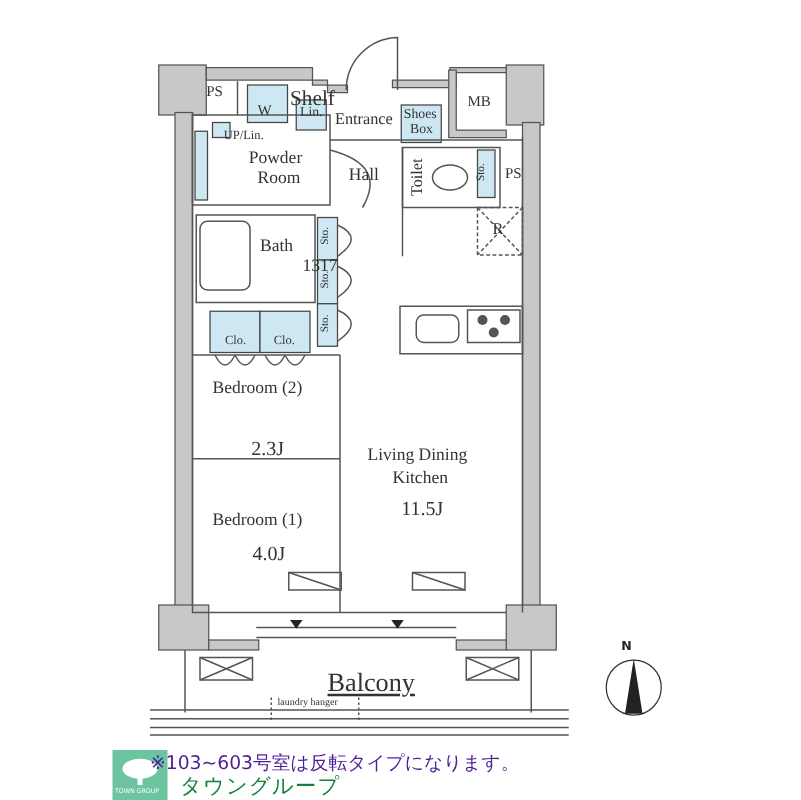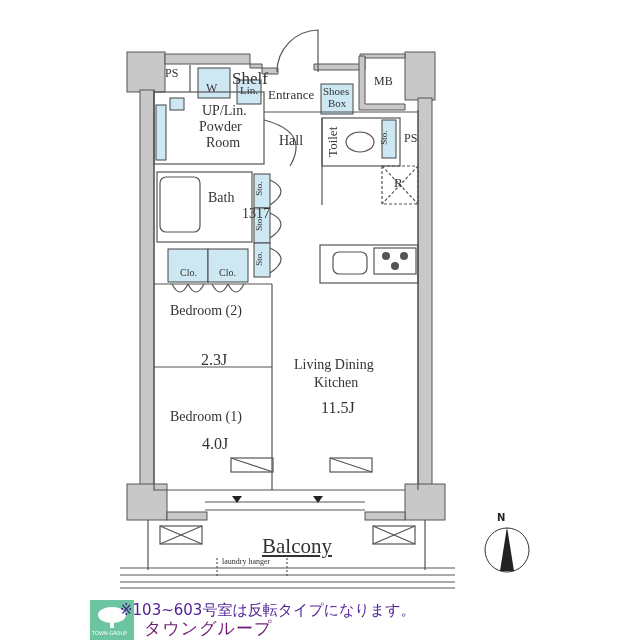--- a/index.html
+++ b/index.html
@@ -1,21 +1,21 @@
 <!DOCTYPE html>
 <html><head>
 <meta charset="utf-8">
 <style>
   html,body{margin:0;padding:0;background:#ffffff;}
   body{width:641px;height:640px;position:relative;overflow:hidden;font-family:"Liberation Serif","DejaVu Serif",serif;color:#333;}
   svg{position:absolute;left:0;top:0;}
   .lbl{position:absolute;font-family:"Liberation Serif","DejaVu Serif",serif;color:#333;text-align:center;line-height:1.05;white-space:nowrap;}
   .note{position:absolute;left:120px;top:601px;font-family:"DejaVu Sans","Liberation Sans",sans-serif;font-size:15px;color:#4c1d95;letter-spacing:0px;white-space:nowrap;}
   .logo-box{position:absolute;left:90px;top:600px;width:44px;height:40px;background:#6cc4a0;}
-  .logo-text{position:absolute;left:144px;top:617px;font-family:"DejaVu Sans","Liberation Sans",sans-serif;font-size:17px;color:#701a75;white-space:nowrap;letter-spacing:1px;}
+  .logo-text{position:absolute;left:144px;top:617px;font-family:"DejaVu Sans","Liberation Sans",sans-serif;font-size:17px;color:#15803d;white-space:nowrap;letter-spacing:1px;}
   .logo-small{position:absolute;left:92px;top:630px;font-family:"DejaVu Sans","Liberation Sans",sans-serif;font-size:5px;color:#fff;}
   .north{position:absolute;left:497px;top:512px;font-family:"DejaVu Sans","Liberation Sans",sans-serif;font-size:10px;font-weight:bold;color:#222;}
 </style>
 </head>
 <body>
 
 <svg width="641" height="640" viewBox="0 0 641 640">
 
   <g fill="#c8c8c8" stroke="#555" stroke-width="1">
 
@@ -134,21 +134,21 @@
 </svg>
 
 <div class="lbl" style="left:165px;top:67px;font-size:12px;">PS</div>
 <div class="lbl" style="left:188px;top:70px;font-size:17px;margin-left:44px;">Shelf</div>
 <div class="lbl" style="left:206px;top:82px;font-size:12px;">W</div>
 <div class="lbl" style="left:240px;top:85px;font-size:11px;">Lin.</div>
 <div class="lbl" style="left:268px;top:88px;font-size:13px;">Entrance</div>
 <div class="lbl" style="left:323px;top:86px;font-size:11px;">Shoes</div>
 <div class="lbl" style="left:328px;top:98px;font-size:11px;">Box</div>
 <div class="lbl" style="left:374px;top:75px;font-size:12px;">MB</div>
-<div class="lbl" style="left:202px;top:104px;font-size:14px;">UP/Lin.</div>
+<div class="lbl" style="left:179px;top:104px;font-size:10px;">UP/Lin.</div>
 <div class="lbl" style="left:199px;top:120px;font-size:14px;">Powder</div>
 <div class="lbl" style="left:206px;top:136px;font-size:14px;">Room</div>
 <div class="lbl" style="left:279px;top:134px;font-size:14px;">Hall</div>
 <div class="lbl" style="left:318px;top:135px;font-size:13px;transform:rotate(-90deg);">Toilet</div>
 <div class="lbl" style="left:378px;top:133px;font-size:9px;transform:rotate(-90deg);">Sto.</div>
 <div class="lbl" style="left:404px;top:132px;font-size:12px;">PS</div>
 <div class="lbl" style="left:394px;top:176px;font-size:13px;">R</div>
 <div class="lbl" style="left:208px;top:191px;font-size:14px;">Bath</div>
 <div class="lbl" style="left:210px;top:207px;font-size:14px;margin-left:32px;">1317</div>
 <div class="lbl" style="left:253px;top:184px;font-size:9px;transform:rotate(-90deg);">Sto.</div>

